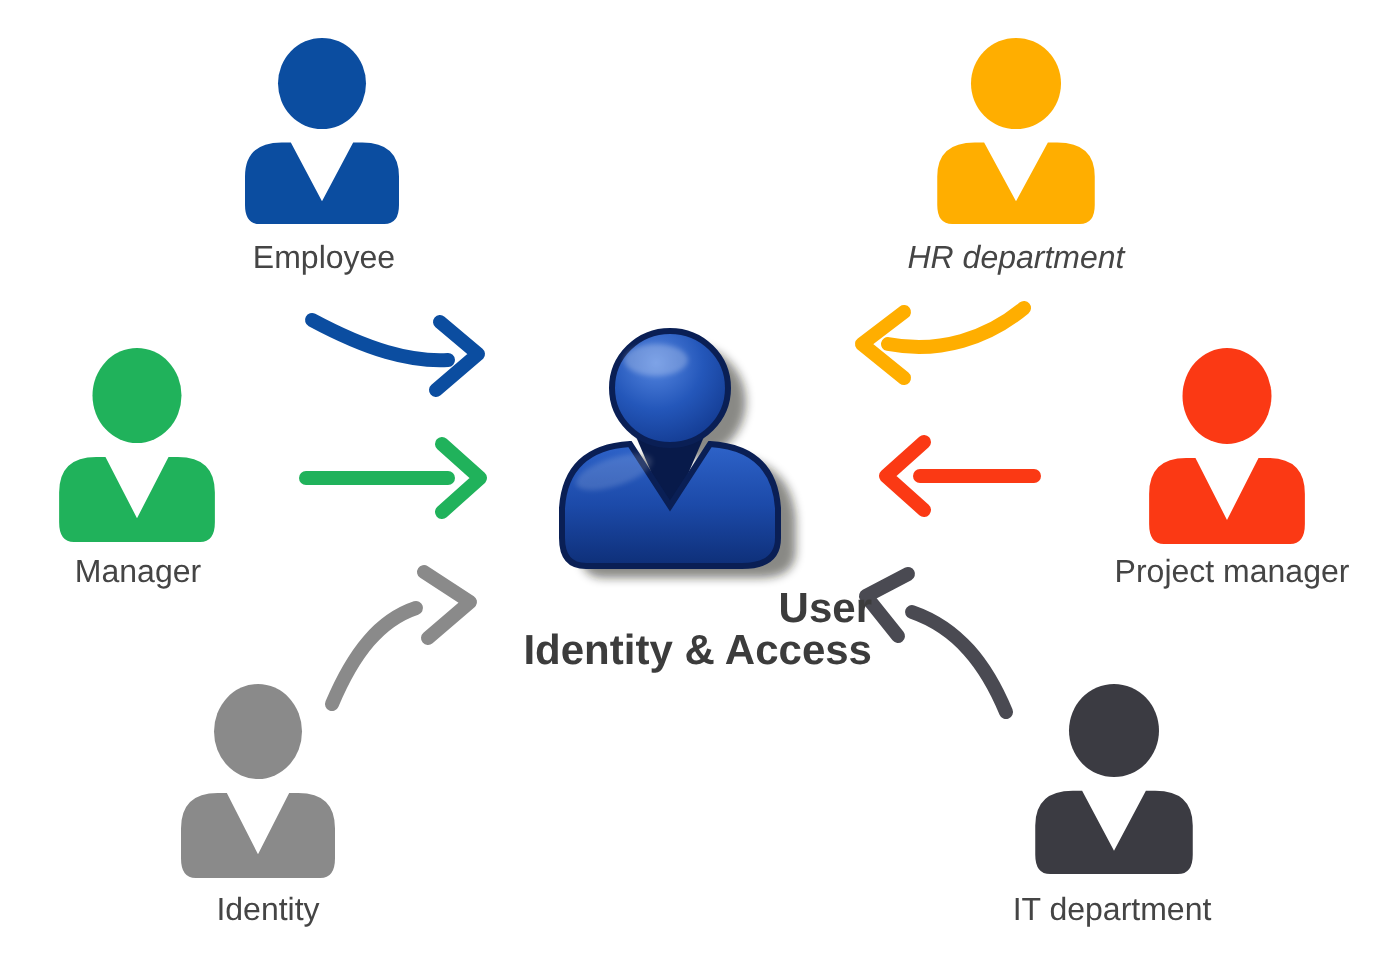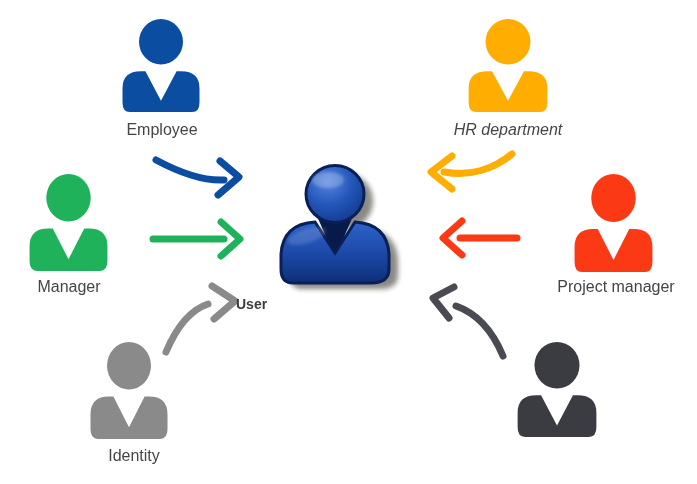--- a/index.html
+++ b/index.html
@@ -17,22 +17,22 @@
     width: 200px;
     text-align: center;
     font-size: 16px;
     color: var(--label-text, #454545);
   }
   .center-label {
     position: absolute;
     left: 236px;
     top: 294px;
     width: 200px;
-    text-align: left;
-    font-size: 14px;
+    text-align: right;
+    font-size: 21px;
     font-weight: 700;
     line-height: 21px;
     color: var(--center-text, #3c3c3c);
   }
   svg { display: block; }
   .arrow-layer { position: absolute; left: 0; top: 0; pointer-events: none; }
 </style>
 </head>
 <body>
 
@@ -146,18 +146,20 @@
       <path d="M503 356 C493 332 479 314 456 306"></path>
       <path d="M454 287 L433 298 L449 318"></path>
     </g>
   </svg>
 
   <div class="role-label" style="left:62px;  top:121px;">Employee</div>
   <div class="role-label" style="left:408px; top:121px;font-style:italic;">HR department</div>
   <div class="role-label" style="left:-31px; top:278px;">Manager</div>
   <div class="role-label" style="left:516px; top:278px;">Project manager</div>
   <div class="role-label" style="left:34px;  top:447px;">Identity</div>
+  <div class="role-label" style="left:456px; top:447px;">IT department</div>
 
   <div class="center-label">
     <div>User</div>
+    <div>Identity &amp; Access</div>
   </div>
 
 </div>
 
 </body></html>

